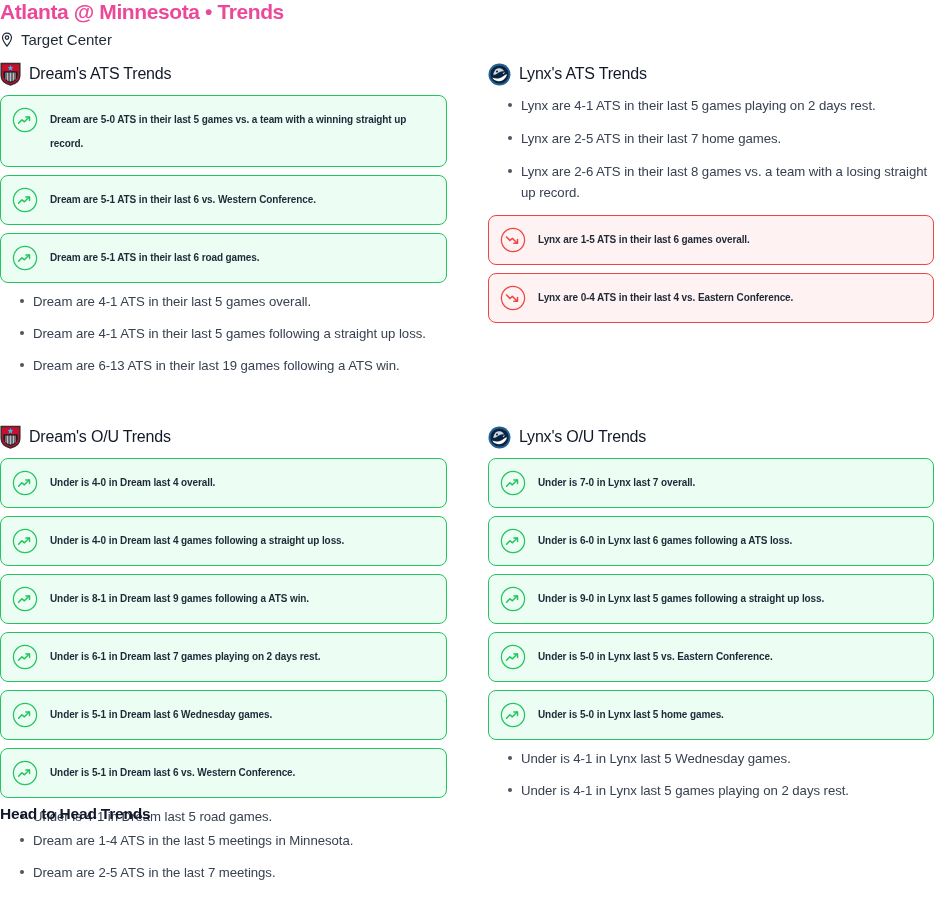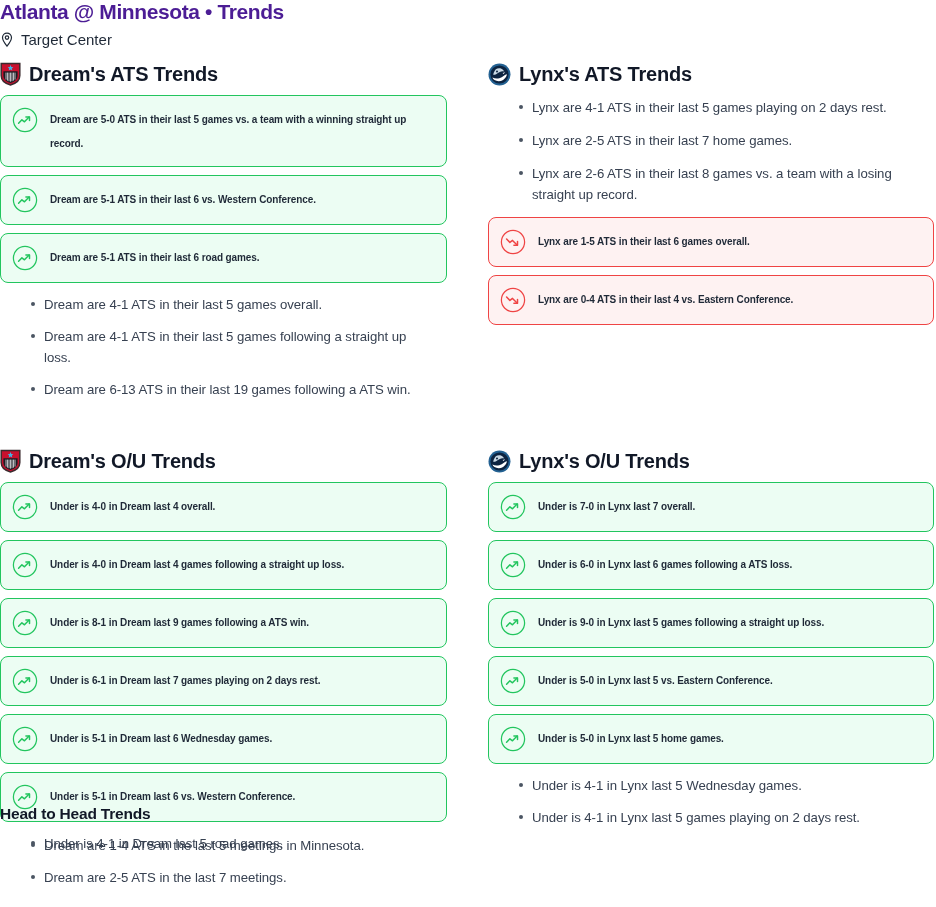--- a/index.html
+++ b/index.html
@@ -12,21 +12,21 @@
     -webkit-font-smoothing: antialiased;
   }
   body { overflow: hidden; position: relative; }
 
   .page { padding: 0 0 0 0; }
 
   
   .page-title {
     font-size: 21px;
     font-weight: 700;
-    color: #4c1d95;
+    color: #ec4899;
     letter-spacing: -0.4px;
     margin: 0;
     padding: 0 0 0 0;
     position: absolute;
     top: 0px; left: 0px;
     line-height: 24px;
   }
   .venue {
     position: absolute;
     top: 32px; left: 0px;
@@ -53,22 +53,22 @@
   .sect-head {
     display: flex;
     align-items: center;
     gap: 8px;
     margin: 0 0 9px 0;
     height: 24px;
   }
   .sect-head .logo { width: 21px; height: 24px; flex: 0 0 auto; display: block; }
   .sect-head .logo.round { width: 23px; height: 23px; }
   .sect-title {
-    font-size: 20px;
-    font-weight: 700;
+    font-size: 16px;
+    font-weight: 400;
     color: #111827;
     letter-spacing: -0.2px;
     line-height: 20px;
   }
 
   
   .card {
     display: flex;
     align-items: flex-start;
     gap: 12px;
@@ -87,21 +87,21 @@
     color: #1f2937;
     line-height: 23.5px;
     letter-spacing: -0.1px;
     padding-top: 1px;
   }
   .card.single .txt { line-height: 23px; }
 
   
   ul.bullets {
     list-style: none;
-    margin: 11px;
+    margin: 0;
     padding: 0;
   }
   ul.bullets li {
     position: relative;
     padding-left: 33px;
     font-size: 13.2px;
     color: #374151;
     line-height: 21px;
     margin-bottom: 11px;
     letter-spacing: -0.05px;

